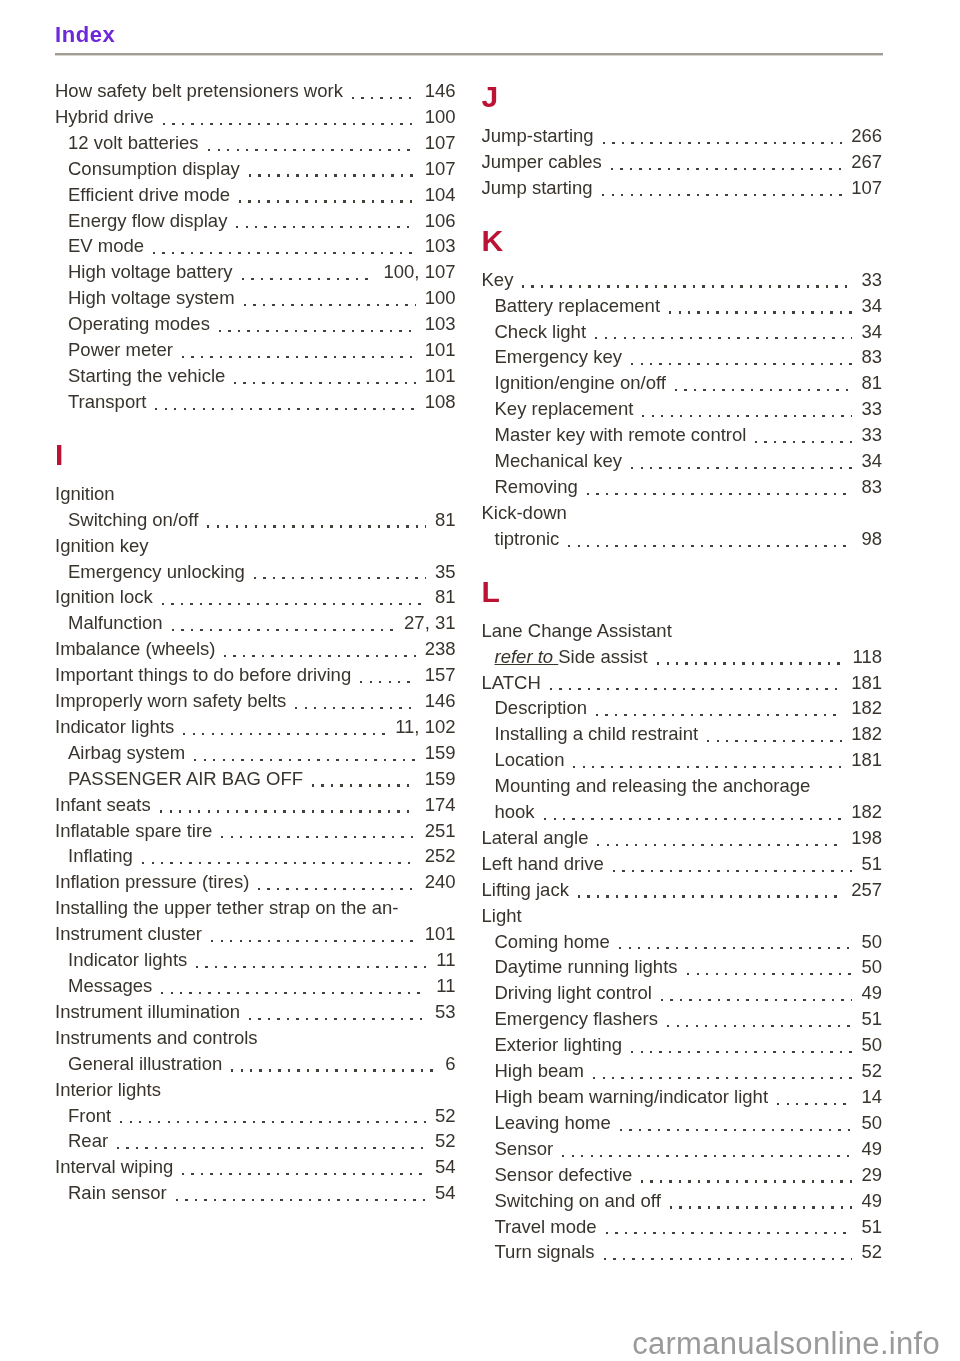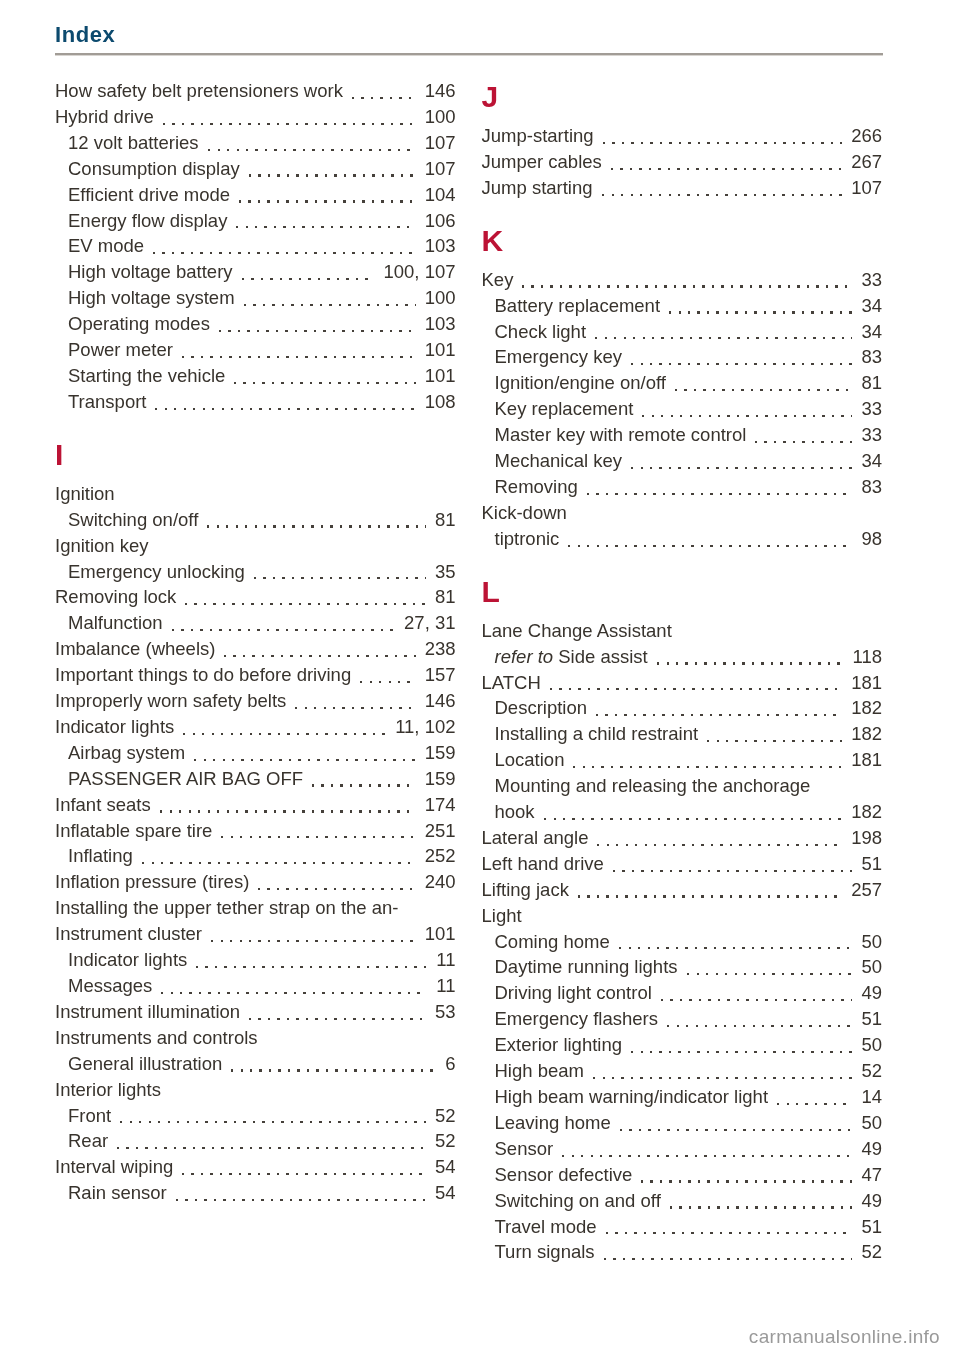--- a/index.html
+++ b/index.html
@@ -7,21 +7,21 @@
     width:960px; height:1361px;
     font-family:"Liberation Sans", sans-serif;
     color:#38332d;
     position:relative;
     overflow:hidden;
   }
   .page { position:absolute; inset:0; background:#ffffff; }
 
   .header { position:absolute; left:55px; right:77px; top:24px; }
   .title {
-    font-size:22px; font-weight:bold; color:#0c4a6e;
+    font-size:22px; font-weight:bold; color:#6d28d9;
     letter-spacing:0.6px; margin:0 0 7px 0; line-height:1;
   }
   .rule { height:0; border-top:2px solid #a19c96; border-bottom:1px solid #d8d5d1; }
 
   .content {
     position:absolute; top:78px; left:55px; right:78px;
     display:flex; gap:26px;
   }
   .col { flex:1 1 0; min-width:0; }
 
@@ -32,35 +32,35 @@
   }
   .col > .section-letter:first-child { margin-top:2px; }
 
   .row {
     display:flex; align-items:baseline;
     font-size:18.5px; line-height:25.9px;
     white-space:nowrap;
   }
   .row.sub { padding-left:13px; }
   .label { flex:0 0 auto; }
-  .label i { font-style:italic; }
+  .label i { font-style:italic;text-decoration:underline; }
   .dots { flex:1 1 auto; min-width:14px; margin:0 7px; position:relative; align-self:stretch; }
   .dots::after {
     content:""; position:absolute; left:2px; right:2px; bottom:5px; height:2.2px;
     background:repeating-linear-gradient(90deg, #45403a 0 2.2px, transparent 2.2px 9.5px);
   }
   .num { flex:0 0 auto; text-align:right; }
 
   .page-num {
     position:absolute; left:55px; top:1357px;
     font-size:21px; font-weight:bold; color:#2a261f; letter-spacing:0.5px;
   }
   .watermark {
     position:absolute; right:20px; top:1326px;
-    font-size:19px; color:#9a9a9a; letter-spacing:0.3px;
+    font-size:31px; color:#9a9a9a; letter-spacing:0.3px;
   }
 </style>
 </head>
 <body>
 
 <div class="page">
 
   <div class="header">
     <div class="title">Index</div>
     <div class="rule"></div>
@@ -144,21 +144,21 @@
         </div>
         <div class="row">
           <span class="label">Ignition key</span>
         </div>
         <div class="row sub">
           <span class="label">Emergency unlocking</span>
           <span class="dots"></span>
           <span class="num">35</span>
         </div>
         <div class="row">
-          <span class="label">Removing lock</span>
+          <span class="label">Ignition lock</span>
           <span class="dots"></span>
           <span class="num">81</span>
         </div>
         <div class="row sub">
           <span class="label">Malfunction</span>
           <span class="dots"></span>
           <span class="num">27, 31</span>
         </div>
         <div class="row">
           <span class="label">Imbalance (wheels)</span>
@@ -432,21 +432,21 @@
           <span class="num">50</span>
         </div>
         <div class="row sub">
           <span class="label">Sensor</span>
           <span class="dots"></span>
           <span class="num">49</span>
         </div>
         <div class="row sub">
           <span class="label">Sensor defective</span>
           <span class="dots"></span>
-          <span class="num">47</span>
+          <span class="num">29</span>
         </div>
         <div class="row sub">
           <span class="label">Switching on and off</span>
           <span class="dots"></span>
           <span class="num">49</span>
         </div>
         <div class="row sub">
           <span class="label">Travel mode</span>
           <span class="dots"></span>
           <span class="num">51</span>

